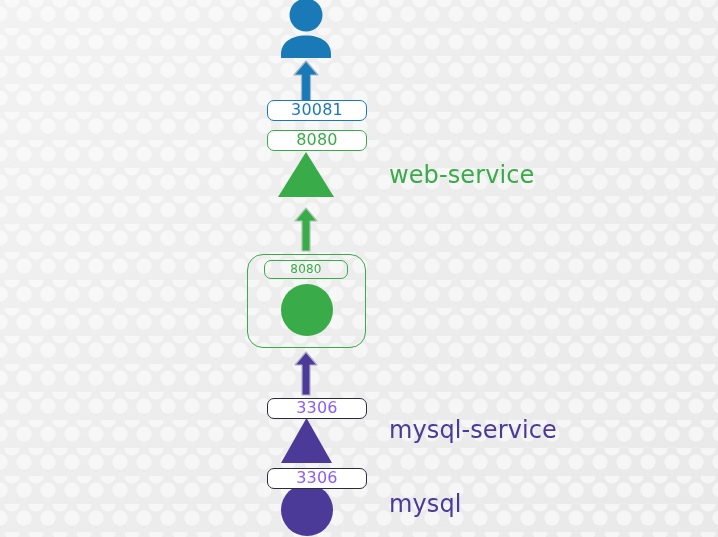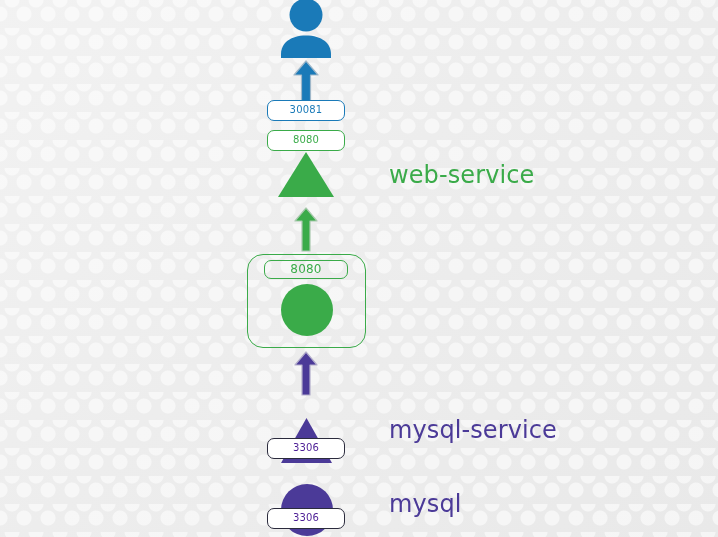--- a/index.html
+++ b/index.html
@@ -26,34 +26,34 @@
       linear-gradient(135deg, #f2f2f2 0%, #ededed 45%, #e9e9e9 100%);
     background-size: 24px 28px, 24px 28px, 24px 28px, 100% 100%;
     background-repeat: repeat, repeat, repeat, no-repeat;
   }
 
   
   .port-box {
     position: absolute;
     box-sizing: border-box;
     height: 21px;
-    width: 78px;
+    width: 100px;
     border-radius: 7px;
     background: #ffffff;
     border: 1.6px solid #333;
     color: #333;
-    font-size: 10px;
+    font-size: 16px;
     line-height: 18px;
     text-align: center;
     letter-spacing: 0.2px;
     z-index: 6;
   }
   .port-box.blue   { border-color: #1a7ab8; color: #1a7ab8; }
   .port-box.green  { border-color: #3aab49; color: #3aab49; }
-  .port-box.dark   { border-color: #2b2b3d; color: #4c1d95; margin-top: 40px; }
+  .port-box.dark   { border-color: #2b2b3d; color: #8b5cf6; }
   .port-box.inner  { width: 84px; height: 19px; line-height: 16px; font-size: 12px; background: transparent; }
 
   
   .node-label {
     position: absolute;
     font-size: 24px;
     letter-spacing: 0.1px;
     white-space: nowrap;
     z-index: 6;
   }

